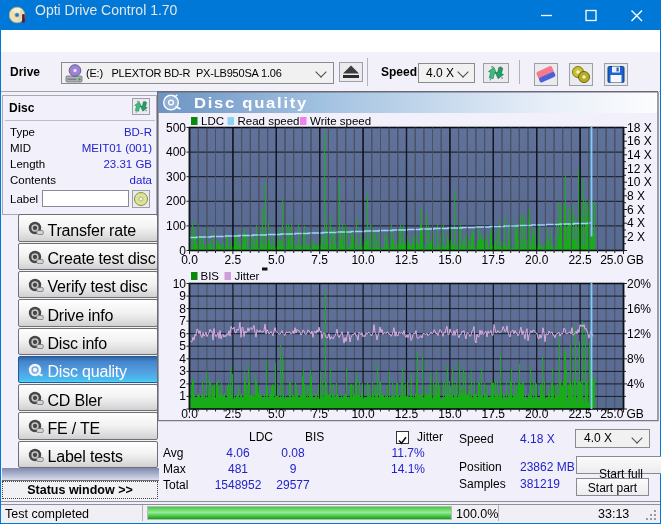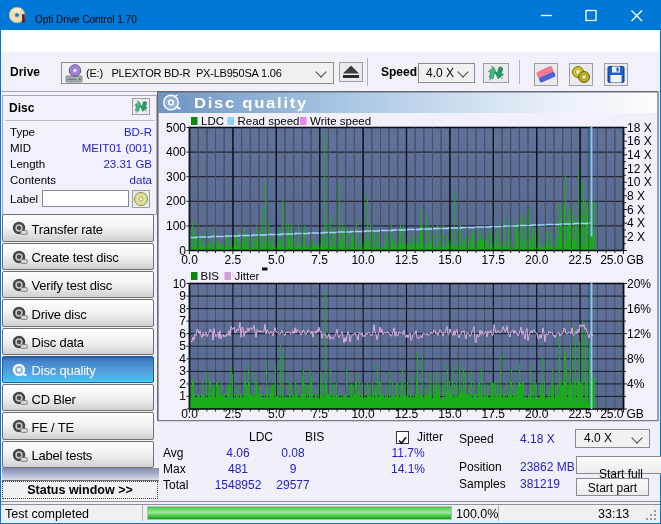--- a/index.html
+++ b/index.html
@@ -1,31 +1,31 @@
 <!DOCTYPE html>
 <html><head><meta charset="utf-8"><style>
 *{margin:0;padding:0;box-sizing:border-box}
 body{font-family:"Liberation Sans",sans-serif;width:661px;height:524px;overflow:hidden;position:relative;background:#fff}
 .abs{position:absolute}
 .win{position:absolute;left:0;top:0;width:661px;height:524px;border:1px solid #0078d7;background:#f1f0fa}
 .titlebar{position:absolute;left:0;top:0;width:661px;height:30px;background:#0078d7}
-.title{position:absolute;left:35px;top:14px;color:#000000;font-size:10px}
+.title{position:absolute;left:35px;top:2px;color:#e5e5e5;font-size:14px}
 .menubar{position:absolute;left:1px;top:30px;width:659px;height:22px;background:#fff}
 .menubar span{position:absolute;top:20px;font-size:13px;color:#000}
 .toolbar{position:absolute;left:1px;top:52px;width:659px;height:40px;background:#f2f1fa;border-bottom:1px solid #a6a6a6}
 .lbl{font-size:12px;font-weight:bold;color:#000}
 .combo{position:absolute;background:#f1f1f1;border:1px solid #8b8b8b;font-size:12px;color:#000}
 .chev{position:absolute;width:8px;height:8px;border-right:1.6px solid #4a4a4a;border-bottom:1.6px solid #4a4a4a;transform:rotate(45deg)}
 .tbtn{position:absolute;border:1px solid #9aa0a8;background:#ebebee}
 .vsep{position:absolute;width:1px;background:#b2b2bc}
 .side{position:absolute;left:1px;top:93px;width:157px;height:409px;background:#f1f0fb}
 .discbox{position:absolute;left:1px;top:2px;width:155px;height:120px;border:1px solid #a9a9b6;background:#f1f0fb}
 .srow{position:absolute;font-size:11.5px;color:#000;left:7px}
 .sval{position:absolute;font-size:11.5px;color:#2222cc;right:4px;text-align:right}
-.sbtn{position:absolute;left:1px;width:152px;height:27.4px;border:1px solid #707070;border-radius:2px;background:linear-gradient(180deg,#fefefe 0%,#f3f3f3 45%,#e2e2e3 75%,#d0d0d2 100%);font-size:13px;letter-spacing:-0.2px;color:#000}
+.sbtn{position:absolute;left:17px;width:140px;height:27.4px;border:1px solid #707070;border-radius:2px;background:linear-gradient(180deg,#fefefe 0%,#f3f3f3 45%,#e2e2e3 75%,#d0d0d2 100%);font-size:16px;letter-spacing:-0.2px;color:#000}
 .sbtn .txt{position:absolute;left:28.5px;top:6.5px}
 .sbtn .ic{position:absolute;left:9px;top:6px}
 .sel{border:1px solid #1d5a9e;background:linear-gradient(180deg,#33639f 0%,#4585cb 18%,#55a3e4 65%,#45bfee 92%,#55d5f8 100%);color:#fff}
 .statw{position:absolute;left:1px;top:388px;width:156px;height:18px;background:#f1f1f4;border:1px dotted #444;font-size:12.5px;font-weight:bold;text-align:center;color:#000;padding-top:1px}
 .statusbar{position:absolute;left:1px;top:505px;width:659px;height:18px;background:#f0eff4;font-size:12.5px;color:#000}
 .btm{position:absolute;font-size:12px;color:#000}
 .btmv{position:absolute;font-size:12px;color:#2222cc;text-align:center}
 .htxt{font:bold 15.5px "Liberation Sans",sans-serif;fill:#fff;letter-spacing:1.6px}
 .leg{font:11.5px "Liberation Sans",sans-serif;fill:#000}
 .ax{font:12px "Liberation Sans",sans-serif;fill:#000}
@@ -166,29 +166,29 @@
           <rect x="8.8" y="9.6" width="6.4" height="3.8" rx="0.8" fill="#d9d9d9" stroke="#6e6e6e" stroke-width="0.8"></rect>
         </svg></span>
       <span class="txt">Verify test disc</span>
     </div>
 <div class="sbtn" style="top:206.2px">
       <span class="ic"><svg width="16" height="15" viewBox="0 0 16 15">
           <circle cx="7" cy="7" r="6.2" fill="#474747"></circle>
           <circle cx="7" cy="7" r="2.9" fill="none" stroke="#c9c9c9" stroke-width="1.5"></circle>
           <rect x="8.8" y="9.6" width="6.4" height="3.8" rx="0.8" fill="#d9d9d9" stroke="#6e6e6e" stroke-width="0.8"></rect>
         </svg></span>
-      <span class="txt">Drive disc</span>
+      <span class="txt">Drive info</span>
     </div>
 <div class="sbtn" style="top:234.5px">
       <span class="ic"><svg width="16" height="15" viewBox="0 0 16 15">
           <circle cx="7" cy="7" r="6.2" fill="#474747"></circle>
           <circle cx="7" cy="7" r="2.9" fill="none" stroke="#c9c9c9" stroke-width="1.5"></circle>
           <rect x="8.8" y="9.6" width="6.4" height="3.8" rx="0.8" fill="#d9d9d9" stroke="#6e6e6e" stroke-width="0.8"></rect>
         </svg></span>
-      <span class="txt">Disc data</span>
+      <span class="txt">Disc info</span>
     </div>
 <div class="sbtn sel" style="top:262.8px">
       <span class="ic"><svg width="16" height="15" viewBox="0 0 16 15">
           <circle cx="7" cy="7" r="6.2" fill="#f2f6fd"></circle>
           <circle cx="7" cy="7" r="2.9" fill="none" stroke="#7aadd9" stroke-width="1.5"></circle>
           <path d="M9 10.5l5.5 2" stroke="#eaf2fb" stroke-width="2"></path>
         </svg></span>
       <span class="txt">Disc quality</span>
     </div>
 <div class="sbtn" style="top:291.0px">

